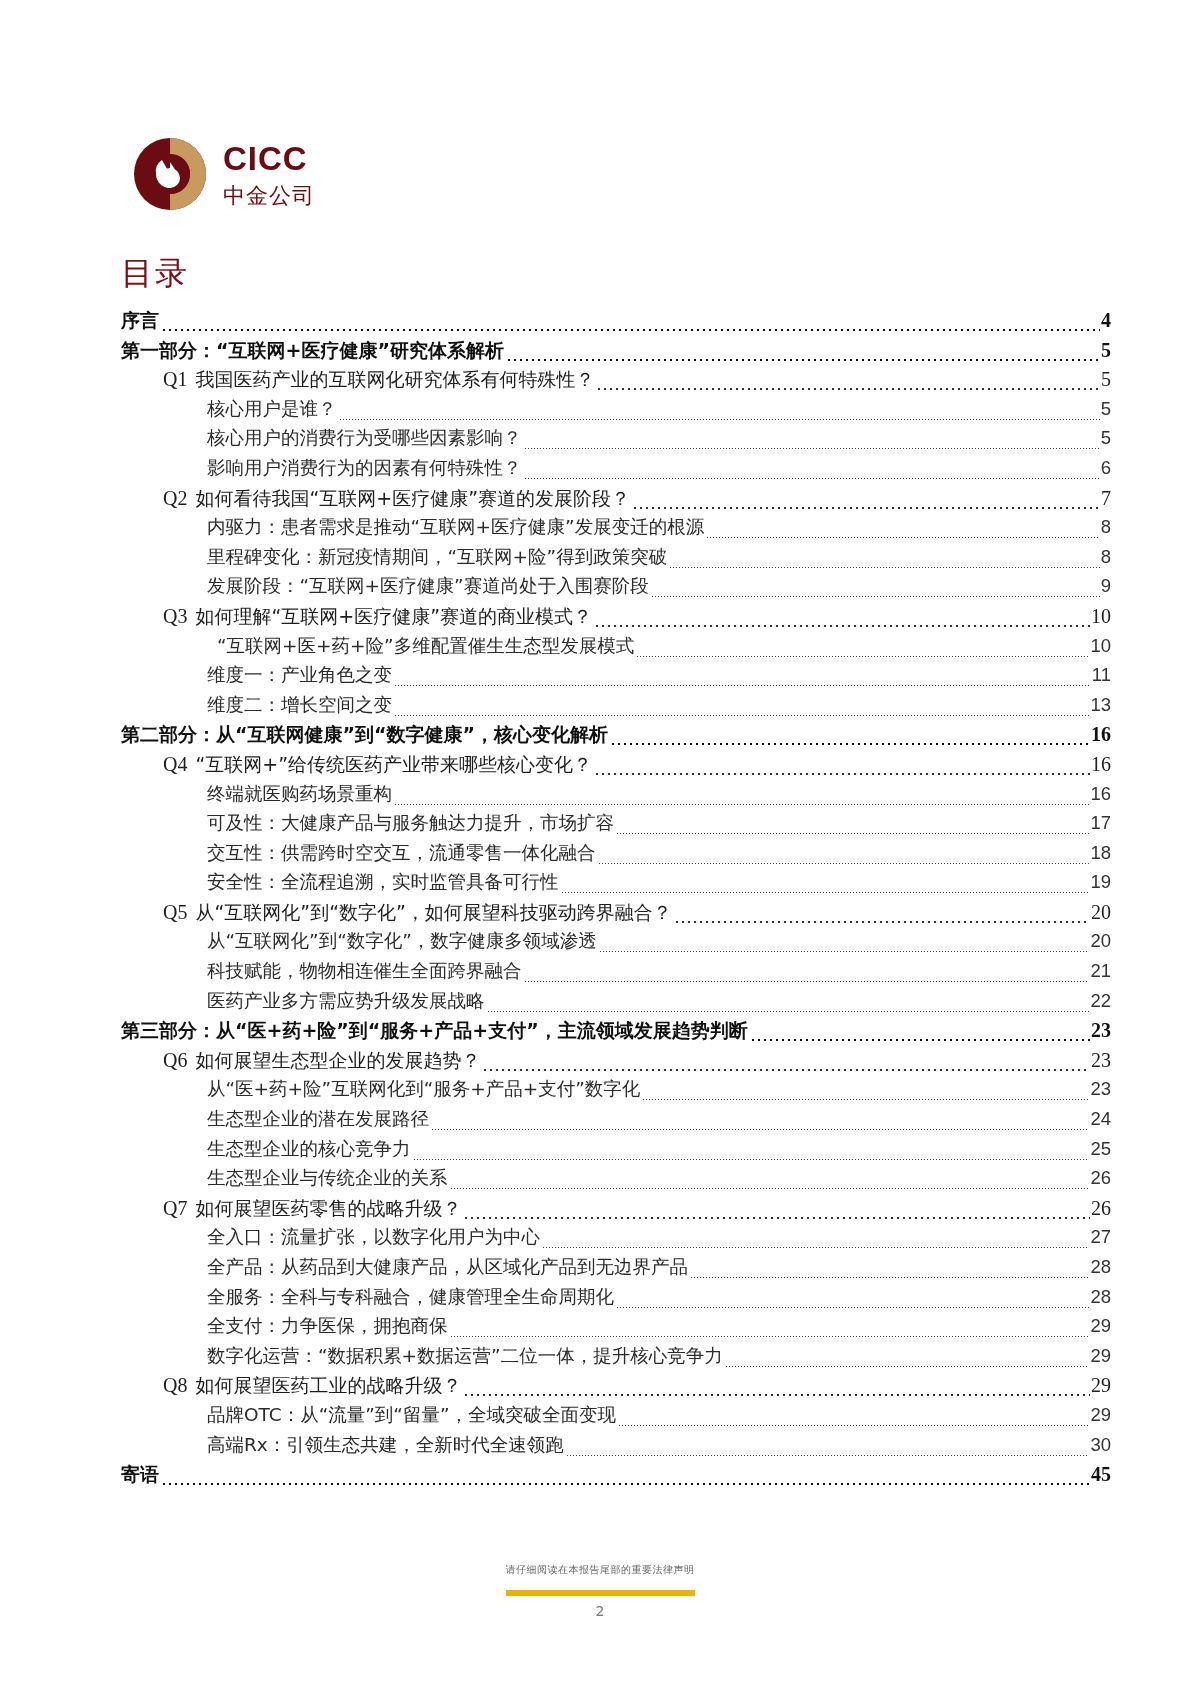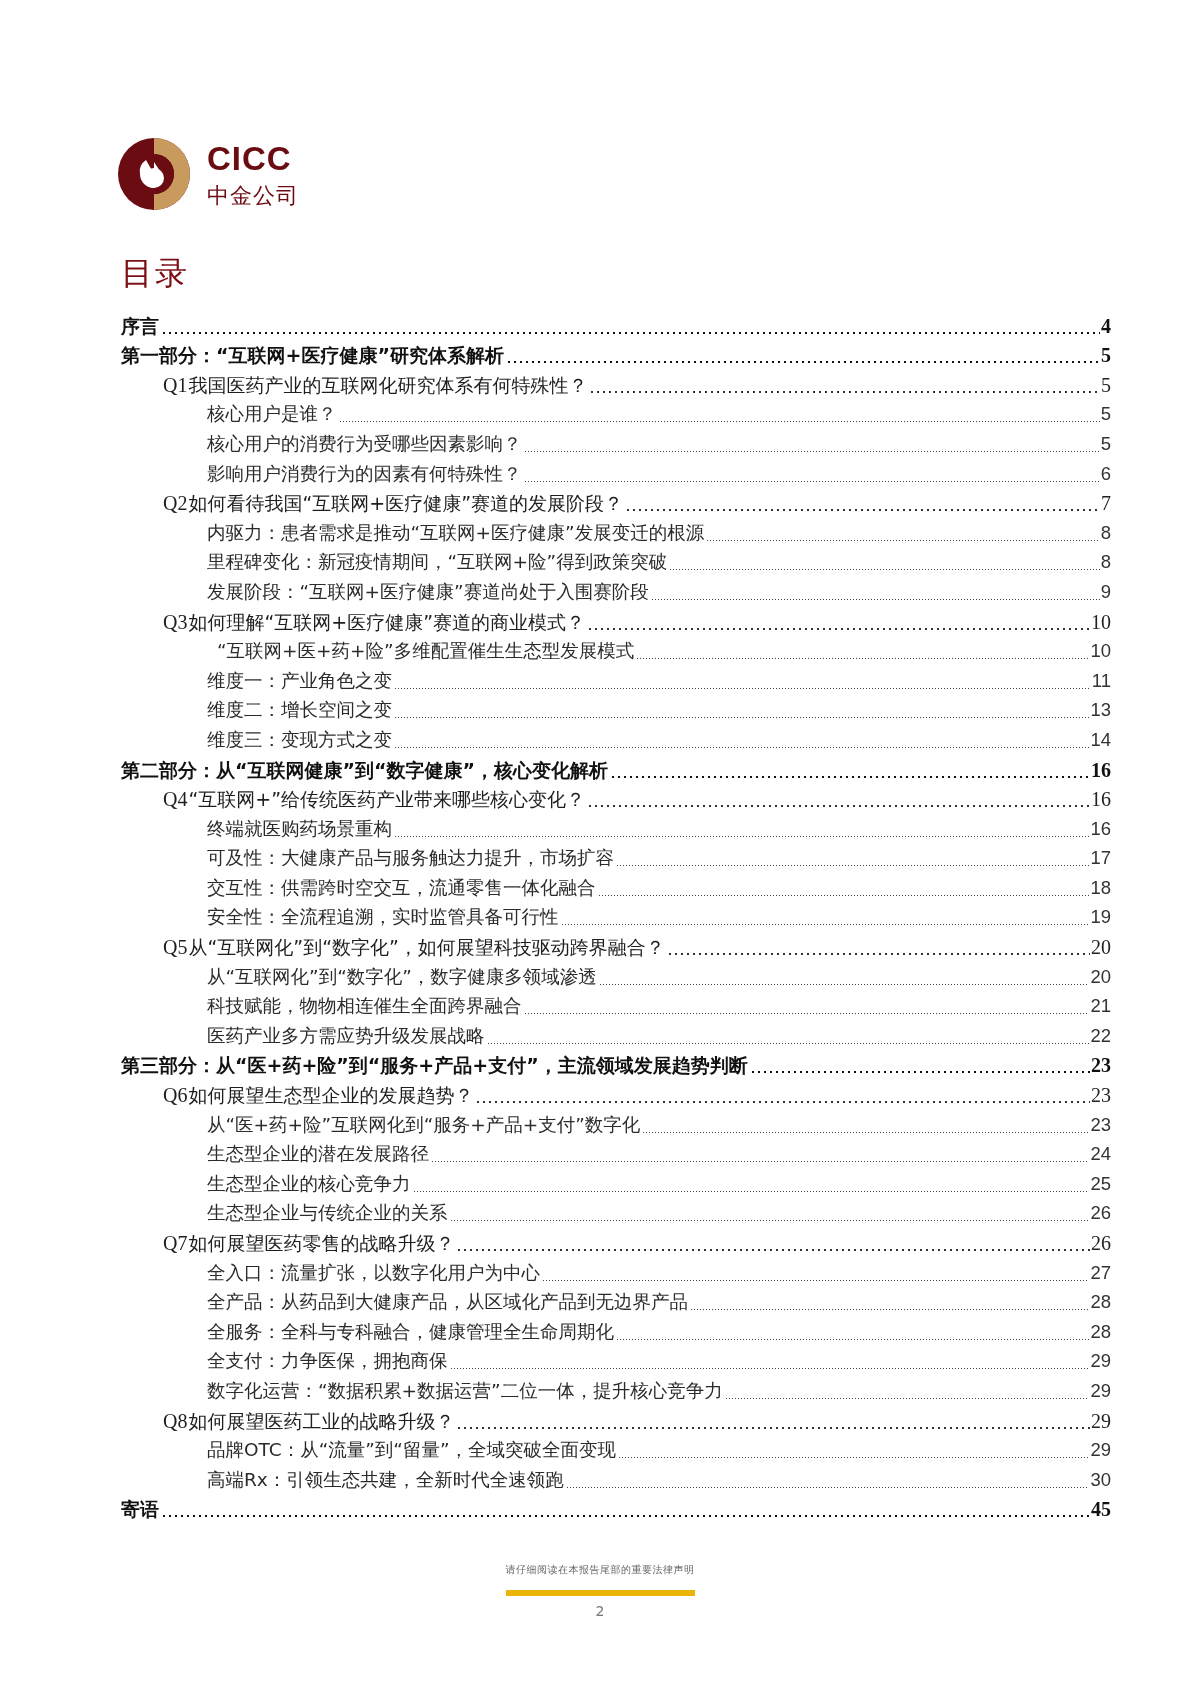--- a/index.html
+++ b/index.html
@@ -1,44 +1,44 @@
 <!DOCTYPE html>
 <html><head>
   <meta charset="utf-8">
   <style>
     * { margin: 0; padding: 0; box-sizing: border-box; }
     html, body { width: 1200px; height: 1698px; background: #ffffff; }
     body { position: relative; font-family: "DejaVu Sans", "Liberation Sans", sans-serif; color: #1a1a1a; overflow: hidden; }
 
-    .logo { position: absolute; left: 116px; top: 136px; width: 215px; height: 76px; display: flex; align-items: center; }
+    .logo { position: absolute; left: 132px; top: 136px; width: 215px; height: 76px; display: flex; align-items: center; }
     .logo-mark { width: 76px; height: 76px; flex: none; }
     .logo-text { margin-left: 15px; display: flex; flex-direction: column; line-height: 1; }
     .logo-en { font-family: "Liberation Sans", sans-serif; font-weight: bold; font-size: 33px; color: #6b0c12; letter-spacing: 1px; }
     .logo-cn { font-family: "DejaVu Sans", sans-serif; font-weight: normal; font-size: 22px; color: #6b0c12; margin-top: 10px; letter-spacing: 1px; }
 
     .toc-title { position: absolute; left: 121px; top: 252px; font-size: 32px; font-weight: normal; color: #7a0f16; letter-spacing: 2px; }
 
     .toc { position: absolute; left: 121px; top: 308px; width: 990px; }
-    .toc-row { position: relative; height: 29.6px; display: flex; align-items: flex-end; white-space: nowrap; }
+    .toc-row { position: relative; height: 29.6px; display: flex; white-space: nowrap; }
     .toc-row .label { flex: none; font-size: 19px; line-height: 24px; padding-right: 2px; }
     .toc-row .leader { flex: 1 1 auto; height: 24px; margin-bottom: 3px; overflow: hidden; }
     .toc-row .leader::before {
       content: ""; display: block; width: 100%; height: 100%;
       background-image: radial-gradient(circle, #333 0.9px, transparent 1.1px);
       background-size: 5px 4px; background-repeat: repeat-x; background-position: 0 bottom;
     }
     .toc-row .page { flex: none; font-family: "Liberation Serif", serif; font-size: 20px; line-height: 24px; padding-left: 1px; color: #222; }
 
     .lvl1 .label { font-weight: bold; color: #111; }
     .lvl1 .leader::before { background-image: radial-gradient(circle, #111 1.1px, transparent 1.3px); background-size: 6px 4px; }
     .lvl1 .page { font-weight: bold; color: #111; }
 
     .lvl2 { padding-left: 42px; }
     .lvl2 .label { color: #1e1e1e; }
-    .lvl2 .label .q { font-family: "Liberation Serif", serif; font-size: 20px; margin-right: 1px; }
+    .lvl2 .label .q { font-family: "Liberation Serif", serif; font-size: 20px; margin-right: 8px; }
     .lvl2 .leader::before { background-size: 6px 4px; }
 
     .lvl3 { padding-left: 86px; }
     .lvl3 .label { color: #2b2b2b; font-size: 18.5px; }
     .lvl3 .leader::before { background-image: radial-gradient(circle, #444 0.7px, transparent 0.9px); background-size: 3px 3px; }
     .lvl3 .page { font-family: "Liberation Sans", sans-serif; font-size: 18.5px; color: #333; }
     .lvl3.indent-extra { padding-left: 96px; }
 
     .footer { position: absolute; left: 0; right: 0; top: 1558px; text-align: center; }
     .footer-note { display: inline-block; font-size: 10px; color: #666; border-bottom: 6px solid #eab308; padding-bottom: 13px; letter-spacing: 0.5px; }
@@ -127,25 +127,20 @@
     <div class="toc-row lvl3">
       <span class="label">维度一：产业角色之变</span>
       <span class="leader"></span>
       <span class="page">11</span>
     </div>
     <div class="toc-row lvl3">
       <span class="label">维度二：增长空间之变</span>
       <span class="leader"></span>
       <span class="page">13</span>
     </div>
-    <div class="toc-row lvl3">
-      <span class="label">维度三：变现方式之变</span>
-      <span class="leader"></span>
-      <span class="page">14</span>
-    </div>
     <div class="toc-row lvl1">
       <span class="label">第二部分：从“互联网健康”到“数字健康”，核心变化解析</span>
       <span class="leader"></span>
       <span class="page">16</span>
     </div>
     <div class="toc-row lvl2">
       <span class="label"><span class="q">Q4</span><span>“互联网+”给传统医药产业带来哪些核心变化？</span></span>
       <span class="leader"></span>
       <span class="page">16</span>
     </div>

